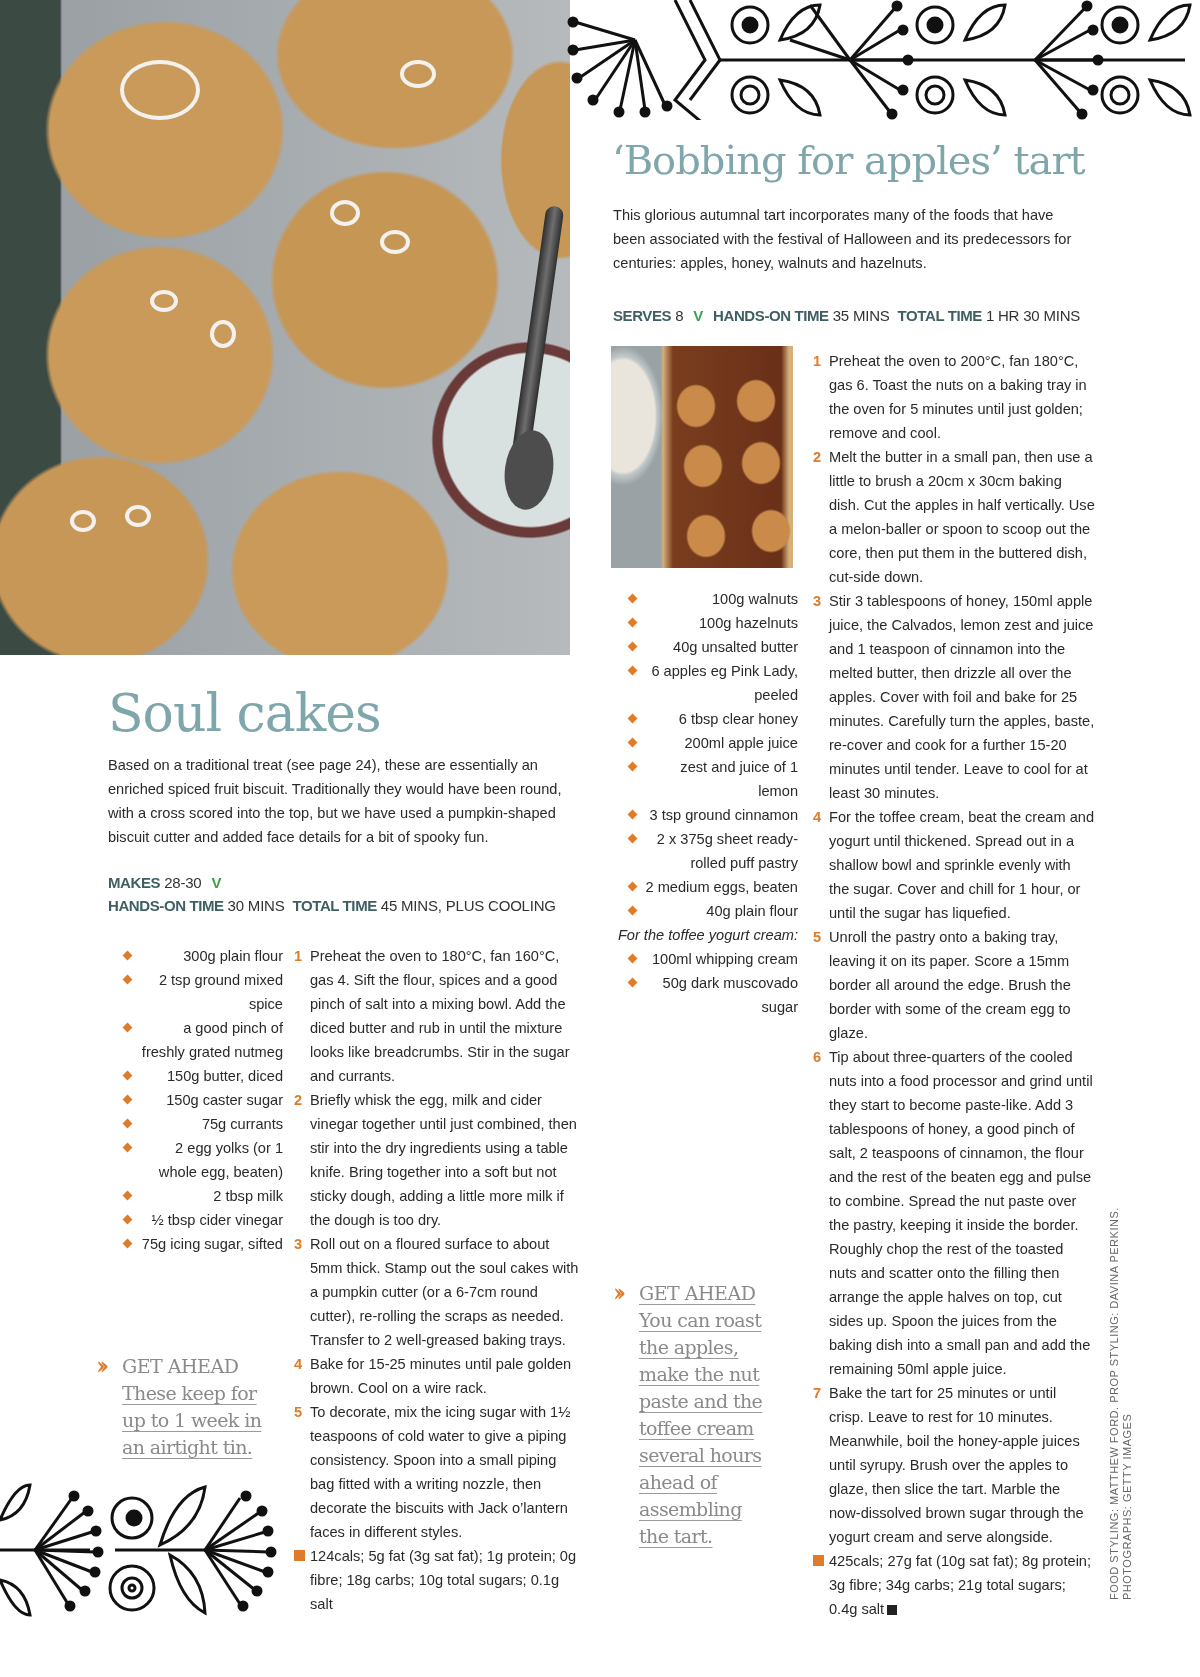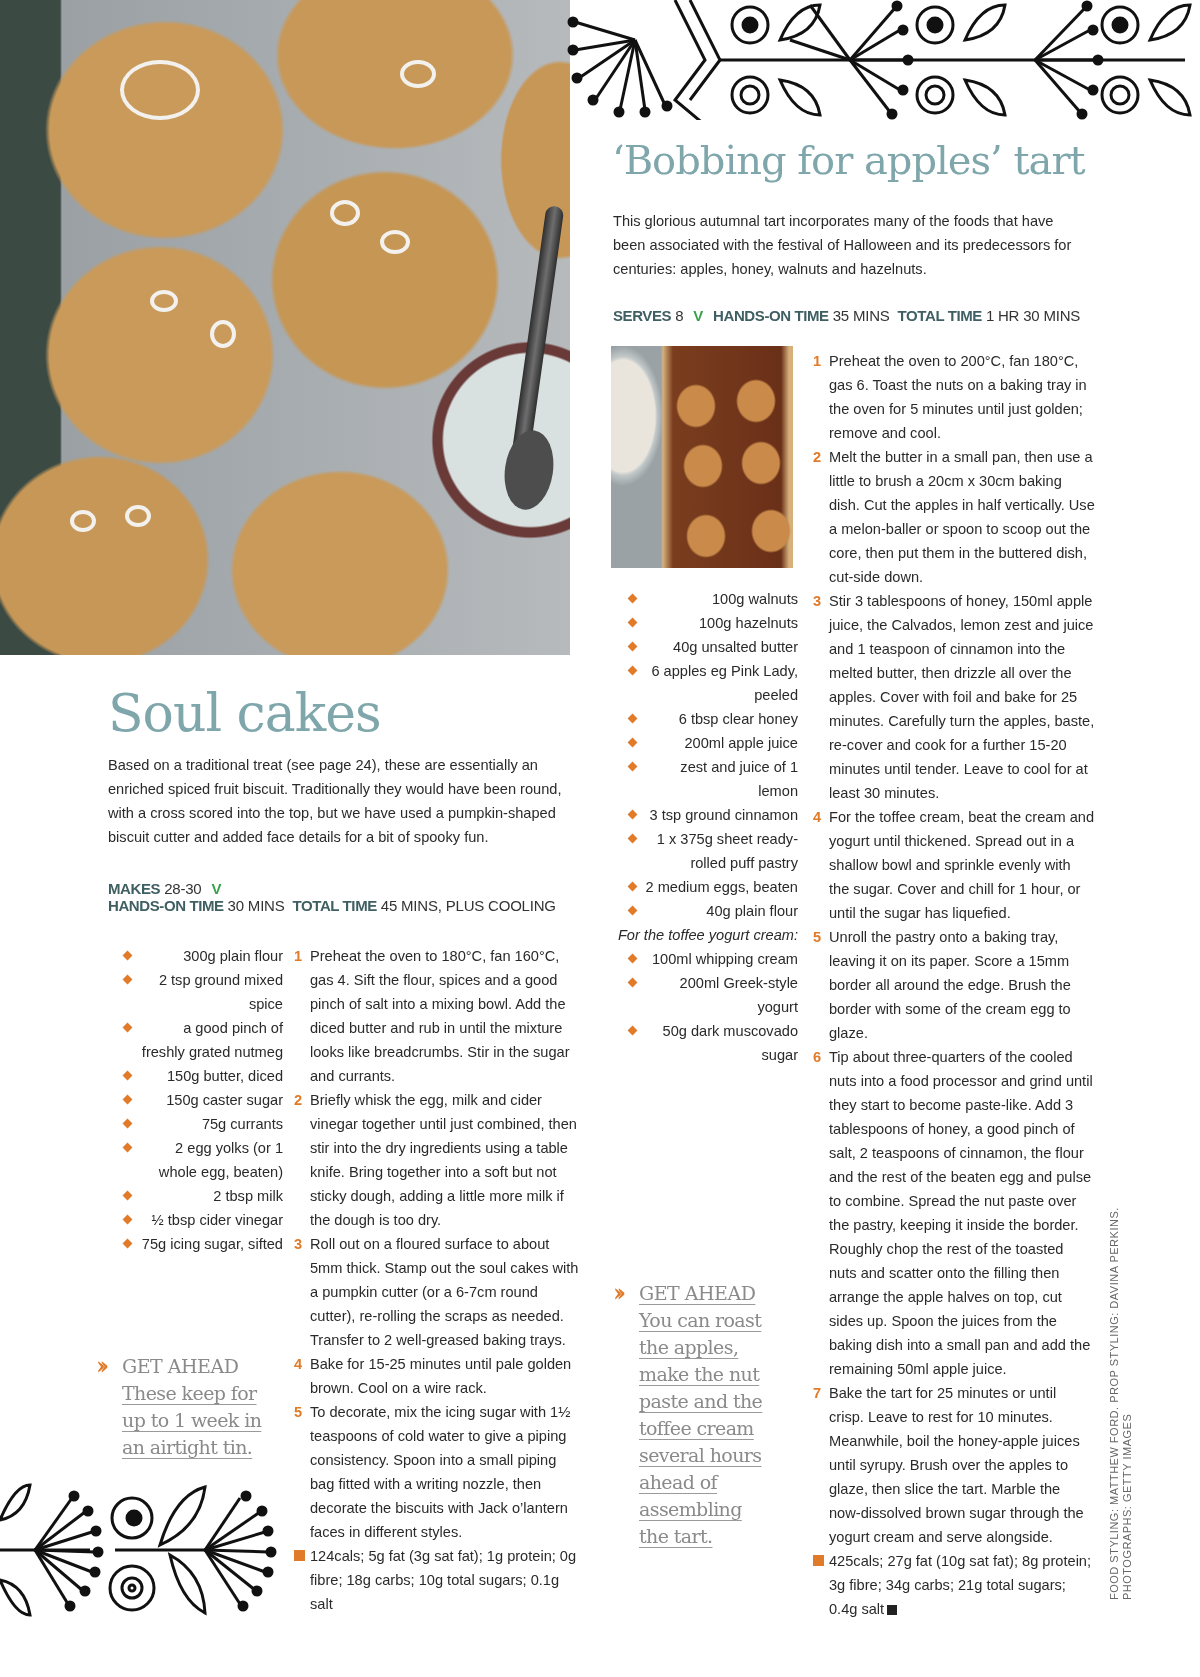--- a/index.html
+++ b/index.html
@@ -45,28 +45,28 @@
       font-family: "DejaVu Serif", serif; font-weight: 400; color: #7ea6ab;
       letter-spacing: -1px;
     }
     .title-tart { left: 612px; top: 137px; font-size: 40px; }
     .title-soul { left: 108px; top: 683px; font-size: 52px; }
 
     .intro {
       font-family: "Liberation Sans", sans-serif; font-size: 14.6px; line-height: 24px; color: #2a2a2a;
       font-stretch: condensed;
     }
-    .intro-tart { left: 613px; top: 209px; width: 460px; }
+    .intro-tart { left: 613px; top: 203px; width: 460px; }
     .intro-soul { left: 108px; top: 753px; width: 470px; }
 
     .meta { font-size: 15px; color: #333; letter-spacing: -0.2px; }
     .meta b { color: #3f5f63; font-weight: bold; letter-spacing: -0.4px; }
     .meta .veg { color: #3aa14b; font-weight: bold; margin: 0 6px; }
     .meta-tart { left: 613px; top: 300px; margin-top: 7px; }
-    .meta-soul1 { left: 108px; top: 874px; margin-top: 6px; }
+    .meta-soul1 { left: 108px; top: 874px; }
     .meta-soul2 { left: 108px; top: 897px; }
 
     
     .photo-tart {
       left: 611px; top: 346px; width: 182px; height: 222px;
       background:
         radial-gradient(ellipse 20px 22px at 85px 60px, #c98a4a 0, #c98a4a 90%, transparent 100%),
         radial-gradient(ellipse 20px 22px at 145px 55px, #c98a4a 0, #c98a4a 90%, transparent 100%),
         radial-gradient(ellipse 20px 22px at 92px 120px, #c98a4a 0, #c98a4a 90%, transparent 100%),
         radial-gradient(ellipse 20px 22px at 150px 117px, #c98a4a 0, #c98a4a 90%, transparent 100%),
@@ -211,26 +211,25 @@
 
 <ul class="abs ing-list ing-tart">
   <li>100g walnuts</li>
   <li>100g hazelnuts</li>
   <li>40g unsalted butter</li>
   <li>6 apples eg Pink Lady, peeled</li>
   <li>6 tbsp clear honey</li>
   <li>200ml apple juice</li>
   <li>zest and juice of 1 lemon</li>
   <li>3 tsp ground cinnamon</li>
-  <li>1 x 375g sheet ready-rolled puff pastry</li>
+  <li>2 x 375g sheet ready-rolled puff pastry</li>
   <li>2 medium eggs, beaten</li>
   <li>40g plain flour</li>
   <li class="sub">For the toffee yogurt cream:</li>
   <li>100ml whipping cream</li>
-  <li>200ml Greek-style yogurt</li>
   <li>50g dark muscovado sugar</li>
 </ul>
 
 <div class="abs get-ahead ga-tart">
   <span class="chev">››</span>
   <span class="head" style="text-decoration: underline; text-decoration-color:#9a9a9a; text-underline-offset:4px;">GET AHEAD</span>
   <span class="body">You can roast the apples, make the nut paste and the toffee cream several hours ahead of assembling the tart.</span>
 </div>
 
 <ol class="abs method method-tart">

